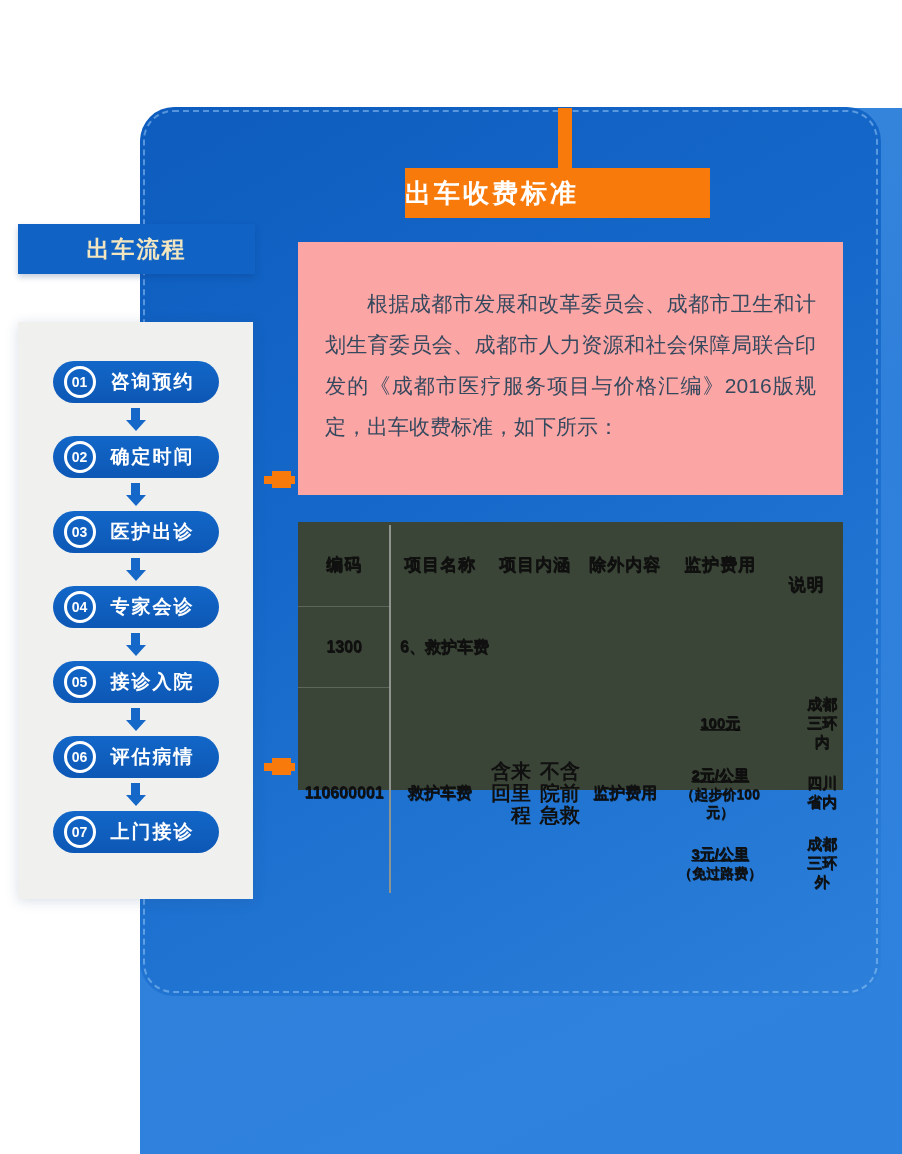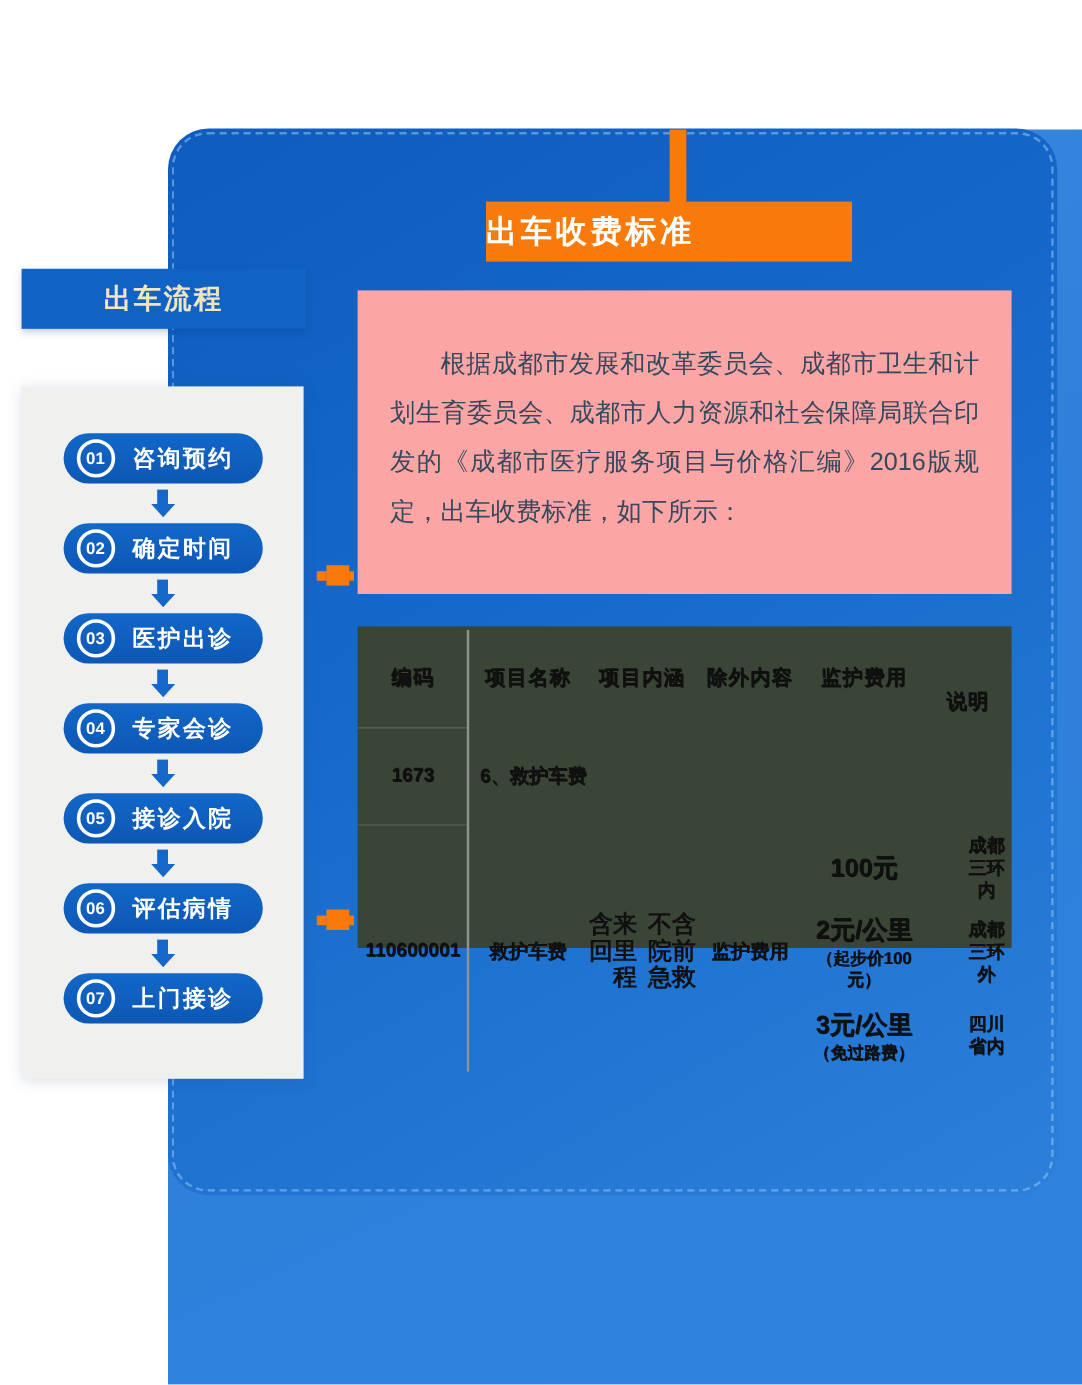--- a/index.html
+++ b/index.html
@@ -71,21 +71,21 @@
   .t-head .c{font-size:17px;letter-spacing:1px;text-shadow:0.6px 0.6px 0 rgba(0,0,0,0.75);}
   .t-row .cell-text{font-size:16px;text-shadow:0.6px 0.6px 0 rgba(0,0,0,0.75);}
   .hairline{border-bottom:1px solid rgba(160,160,160,0.35);}
   .r1-name{width:453px;justify-content:flex-start;padding-left:10px;}
   .code2{font-size:14.5px;letter-spacing:0;}
   .scope{line-height:22px;font-size:20px;text-align:right;}
   .fee-col{width:100px;display:flex;flex-direction:column;flex:none;}
   .area-col{width:73px;display:flex;flex-direction:column;flex:none;}
   .fee-slot,.area-slot{height:70px;display:flex;flex-direction:column;align-items:center;justify-content:center;
                        text-align:center;}
-  .fee-price{font-size:21px;text-shadow:0.7px 0.7px 0 rgba(0,0,0,0.8);}
+  .fee-price{font-size:15px;text-shadow:0.7px 0.7px 0 rgba(0,0,0,0.8);text-decoration:underline;}
   .fee-note{font-size:14px;line-height:18px;text-shadow:0.5px 0.5px 0 rgba(0,0,0,0.75);}
   .area-slot{font-size:15px;text-shadow:0.6px 0.6px 0 rgba(0,0,0,0.75);margin-left:31px;}
 </style>
 </head>
 <body>
 
 <div class="page">
 
   <div class="bg-outer"></div>
   <div class="bg-panel">
@@ -185,21 +185,21 @@
     <div class="t-row t-head">
       <div class="c c1 hairline">编码</div>
       <div class="c c2">项目名称</div>
       <div class="c c3">项目内涵</div>
       <div class="c c4">除外内容</div>
       <div class="c c5">监护费用</div>
       <div class="c c6">说明</div>
     </div>
 
     <div class="t-row t-r1">
-      <div class="c c1 cell-text hairline">1673</div>
+      <div class="c c1 cell-text hairline">1300</div>
       <div class="c r1-name cell-text">6、救护车费</div>
     </div>
 
     <div class="t-row t-r2">
       <div class="c c1 cell-text code2">110600001</div>
       <div class="c c2 cell-text">救护车费</div>
       <div class="c c3 scope">
         <span>含来回里程</span>
         <span>不含院前急救</span>
       </div>
@@ -213,19 +213,19 @@
           <span class="fee-price">2元/公里</span>
           <span class="fee-note">（起步价100元）</span>
         </div>
         <div class="fee-slot">
           <span class="fee-price">3元/公里</span>
           <span class="fee-note">（免过路费）</span>
         </div>
       </div>
       <div class="area-col">
         <div class="area-slot">成都三环内</div>
+        <div class="area-slot">四川省内</div>
         <div class="area-slot">成都三环外</div>
-        <div class="area-slot">四川省内</div>
       </div>
     </div>
   </div>
 
 </div>
 
 </body></html>

